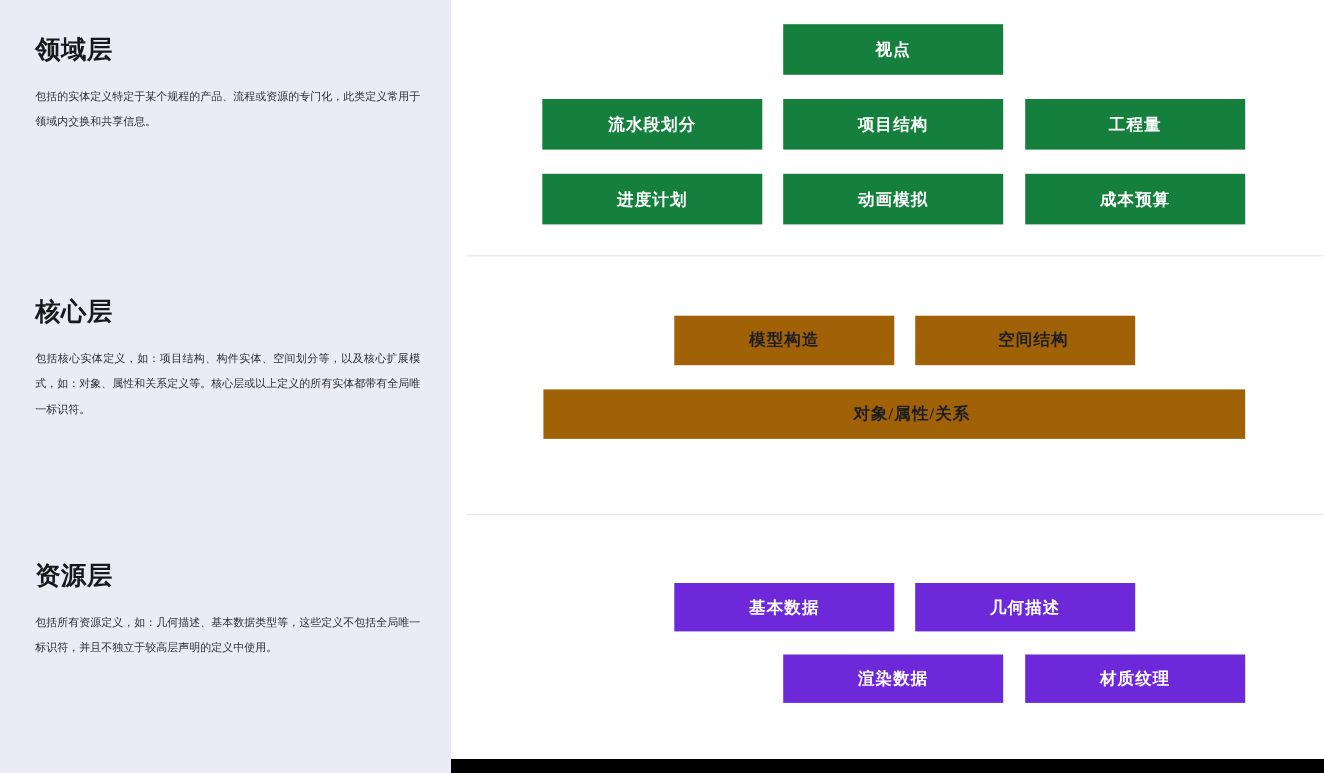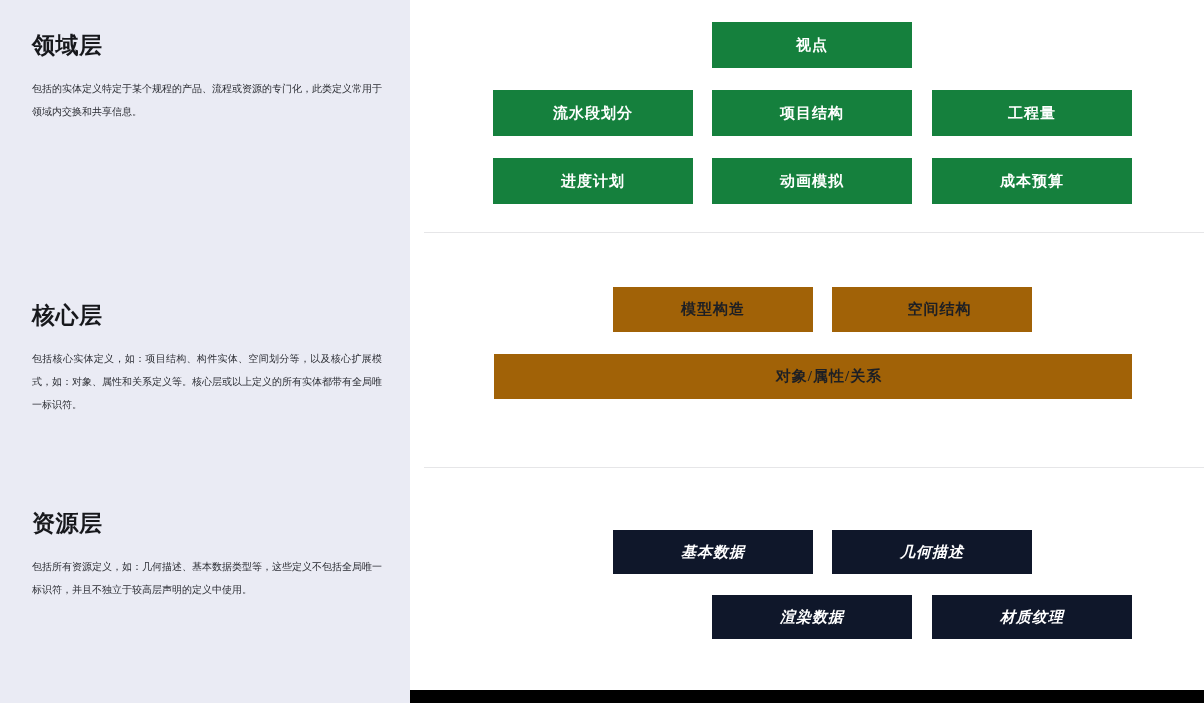--- a/index.html
+++ b/index.html
@@ -12,21 +12,21 @@
   .page { position: relative; width: 1204px; height: 703px; background: #ffffff; }
 
   
   .sidebar {
     position: absolute; left: 0; top: 0;
     width: 410px; height: 703px;
     background: #eaebf4;
   }
   .sb-section { position: absolute; left: 32px; width: 350px; }
   .sb-section.s1 { top: 30px; }
-  .sb-section.s2 { top: 268px; margin-top: 32px; }
+  .sb-section.s2 { top: 268px; }
   .sb-section.s3 { top: 508px; }
   .sb-title {
     font-size: 23px; font-weight: bold; color: #17181c;
     margin-bottom: 16px; letter-spacing: 0.5px;
   }
   .sb-desc {
     font-size: 10px; line-height: 23px; color: #2b2d33;
     text-align: justify;
   }
 
@@ -43,21 +43,21 @@
   .divider.d2 { top: 467px; }
 
   .box {
     position: absolute;
     width: 200px; height: 46px;
     display: flex; align-items: center; justify-content: center;
     font-size: 15px; font-weight: bold; letter-spacing: 1px;
   }
   .blue   { background: #15803d; color: #ffffff; }
   .green  { background: #a16207; color: #1d1f24; font-family: Liberation Serif, serif; }
-  .orange { background: #0f172a; color: #ffffff; font-style: italic; }
+  .orange { background: #6d28d9; color: #ffffff; }
   .wide   { width: 638px; }
   .h45 { height: 45px; }
   .h44 { height: 44px; }
 
   .bottom-bar {
     position: absolute; left: 0; right: 0; top: 690px; height: 13px;
     background: #000000;
   }
 </style>
 </head>

